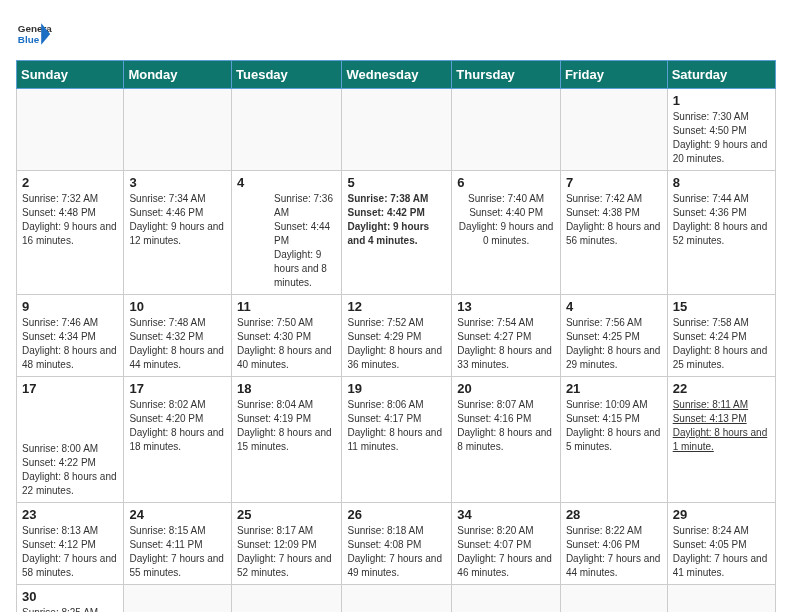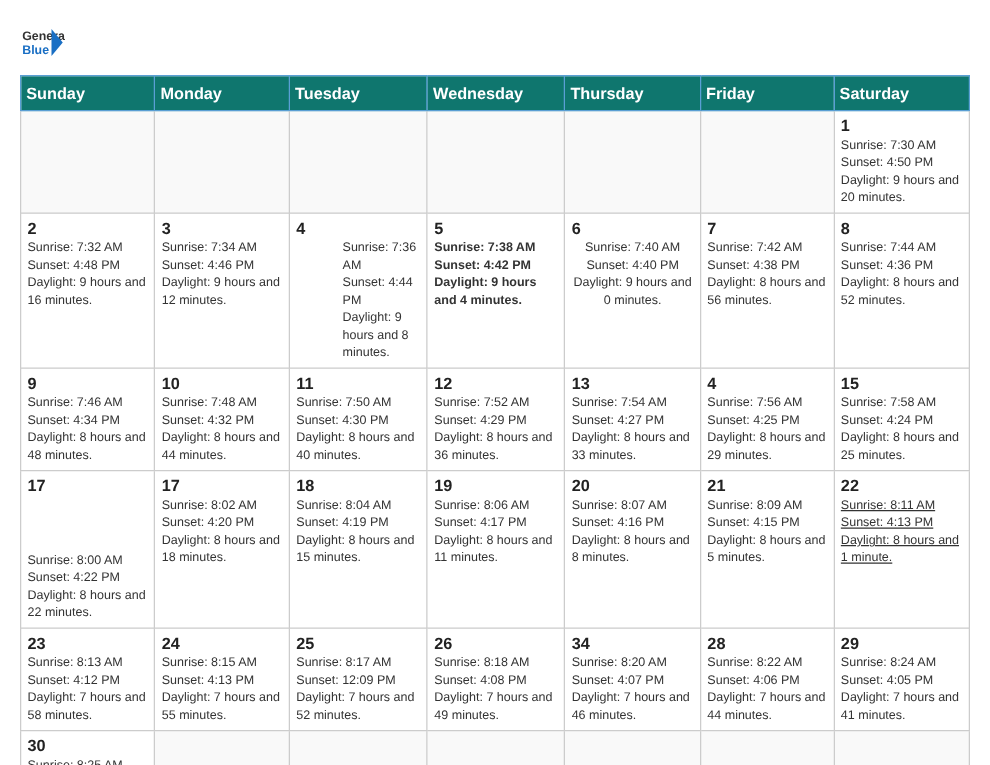--- a/index.html
+++ b/index.html
@@ -231,42 +231,42 @@
 Daylight: 8 hours and 11 minutes.</div>
         </td>
         <td>
           <span class="day-number">20</span>
           <div class="day-info" style="white-space: pre-line;">Sunrise: 8:07 AM
 Sunset: 4:16 PM
 Daylight: 8 hours and 8 minutes.</div>
         </td>
         <td>
           <span class="day-number">21</span>
-          <div class="day-info" style="white-space: pre-line;">Sunrise: 8:09 AM
+          <div class="day-info" style="white-space: pre-line;">Sunrise: 10:09 AM
 Sunset: 4:15 PM
 Daylight: 8 hours and 5 minutes.</div>
         </td>
         <td>
           <span class="day-number">22</span>
           <div class="day-info" style="white-space: pre-line; text-decoration: underline;">Sunrise: 8:11 AM
 Sunset: 4:13 PM
 Daylight: 8 hours and 1 minute.</div>
         </td>
       </tr>
       <tr>
         <td>
           <span class="day-number">23</span>
           <div class="day-info" style="white-space: pre-line;">Sunrise: 8:13 AM
 Sunset: 4:12 PM
 Daylight: 7 hours and 58 minutes.</div>
         </td>
         <td>
           <span class="day-number">24</span>
           <div class="day-info" style="white-space: pre-line;">Sunrise: 8:15 AM
-Sunset: 4:13 PM
+Sunset: 4:11 PM
 Daylight: 7 hours and 55 minutes.</div>
         </td>
         <td>
           <span class="day-number">25</span>
           <div class="day-info" style="white-space: pre-line;">Sunrise: 8:17 AM
 Sunset: 12:09 PM
 Daylight: 7 hours and 52 minutes.</div>
         </td>
         <td>
           <span class="day-number">26</span>

